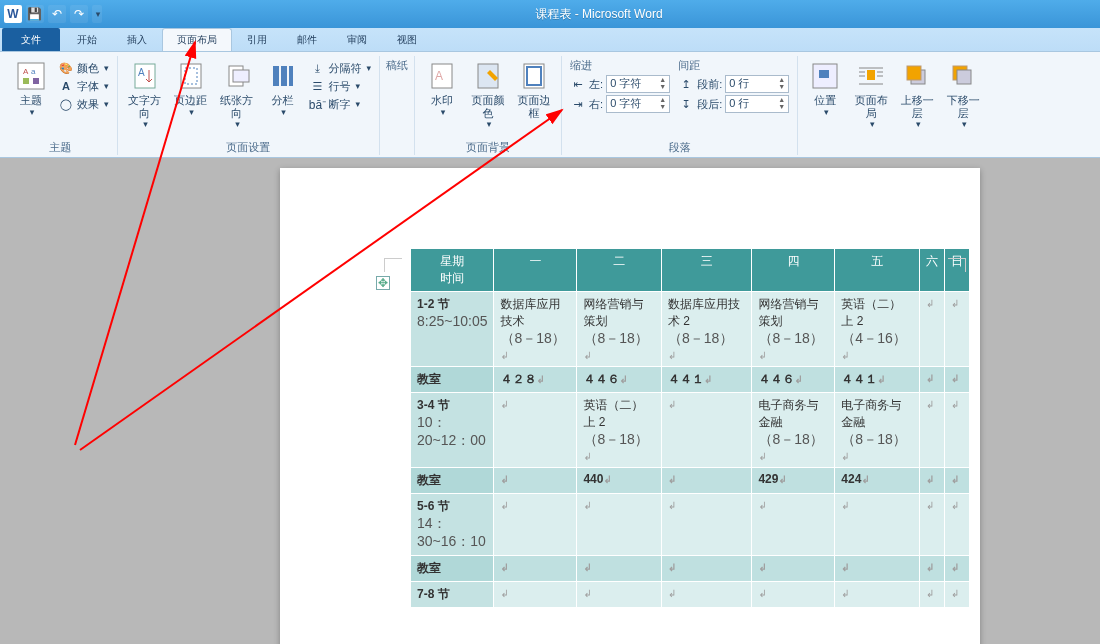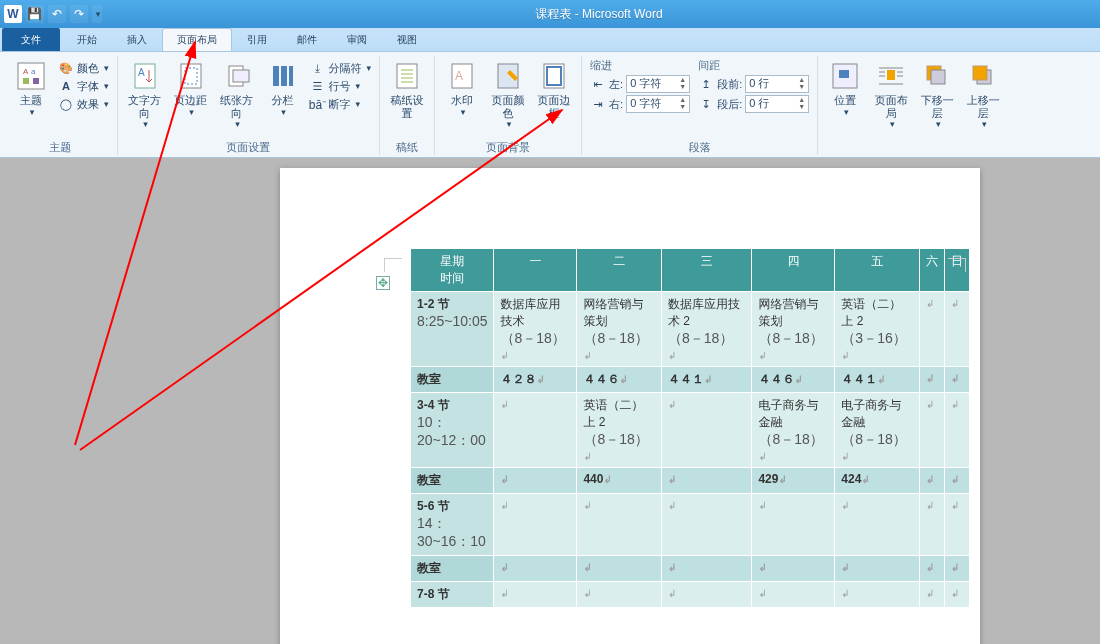--- a/index.html
+++ b/index.html
@@ -169,36 +169,20 @@
         <div class="srow drop">
             <span class="sicn" style="font-size:12px;">bā⁻</span>
             <span>断字</span>
           </div>
       </div>
     </div>
     <div class="glabel">页面设置</div>
   </div>
 
   <div class="group">
-    <div class="controls">
-      <div class="bigbtn">
-          <div class="icn">
-            <svg class="ico" viewBox="0 0 32 32">
-              <rect x="6" y="4" width="20" height="24" fill="#fff" stroke="#888"></rect>
-              <g stroke="#9bbb59">
-                <line x1="10" y1="10" x2="22" y2="10"></line>
-                <line x1="10" y1="14" x2="22" y2="14"></line>
-                <line x1="10" y1="18" x2="22" y2="18"></line>
-                <line x1="10" y1="22" x2="22" y2="22"></line>
-              </g>
-            </svg>
-          </div>
-          <span>稿纸设置</span>
-        </div>
-    </div>
     <div class="glabel">稿纸</div>
   </div>
 
   <div class="group">
     <div class="controls">
       <div class="bigbtn drop">
           <div class="icn">
             <svg class="ico" viewBox="0 0 32 32">
               <rect x="6" y="4" width="20" height="24" fill="#fff" stroke="#888"></rect>
               <text x="9" y="20" font-size="12" fill="#c0504d" opacity="0.5">A</text>
@@ -299,34 +283,34 @@
                 <line x1="22" y1="16" x2="28" y2="16"></line>
                 <line x1="4" y1="24" x2="28" y2="24"></line>
               </g>
             </svg>
           </div>
           <span>页面布局</span>
         </div>
       <div class="bigbtn drop">
           <div class="icn">
             <svg class="ico" viewBox="0 0 32 32">
+              <rect x="10" y="10" width="14" height="14" fill="#ccd" stroke="#888"></rect>
+              <rect x="6" y="6" width="14" height="14" fill="#f2a300" stroke="#b97"></rect>
+            </svg>
+          </div>
+          <span>上移一层</span>
+        </div>
+      <div class="bigbtn drop">
+          <div class="icn">
+            <svg class="ico" viewBox="0 0 32 32">
               <rect x="6" y="6" width="14" height="14" fill="#f2a300" stroke="#b97"></rect>
               <rect x="10" y="10" width="14" height="14" fill="#ccd" stroke="#888"></rect>
             </svg>
           </div>
           <span>下移一层</span>
-        </div>
-      <div class="bigbtn drop">
-          <div class="icn">
-            <svg class="ico" viewBox="0 0 32 32">
-              <rect x="10" y="10" width="14" height="14" fill="#ccd" stroke="#888"></rect>
-              <rect x="6" y="6" width="14" height="14" fill="#f2a300" stroke="#b97"></rect>
-            </svg>
-          </div>
-          <span>上移一层</span>
         </div>
     </div>
     <div class="glabel">排列</div>
   </div>
 
 </div>
 
 <div class="docarea">
   <div class="page">
     <span class="cornermark top-left" style="border-left:1px solid #ccc;border-top:1px solid #ccc;"></span>
@@ -345,21 +329,21 @@
           <th>日</th>
         </tr>
       </thead>
       <tbody id="tbody">
           <tr>
             <td class="first">1-2 节<span class="sm">8:25~10:05</span></td>
             <td>数据库应用技术<span class="sm">（8－18）</span><span class="pmark">↲</span></td>
             <td>网络营销与策划<span class="sm">（8－18）</span><span class="pmark">↲</span></td>
             <td>数据库应用技术 2<span class="sm">（8－18）</span><span class="pmark">↲</span></td>
             <td>网络营销与策划<span class="sm">（8－18）</span><span class="pmark">↲</span></td>
-            <td>英语（二）上 2<span class="sm">（3－16）</span><span class="pmark">↲</span></td>
+            <td>英语（二）上 2<span class="sm">（4－16）</span><span class="pmark">↲</span></td>
             <td><span class="pmark">↲</span></td>
             <td><span class="pmark">↲</span></td>
           </tr>
           <tr class="classroom">
             <td class="first">教室</td>
             <td>４２８<span class="pmark">↲</span></td>
             <td>４４６<span class="pmark">↲</span></td>
             <td>４４１<span class="pmark">↲</span></td>
             <td>４４６<span class="pmark">↲</span></td>
             <td>４４１<span class="pmark">↲</span></td>

